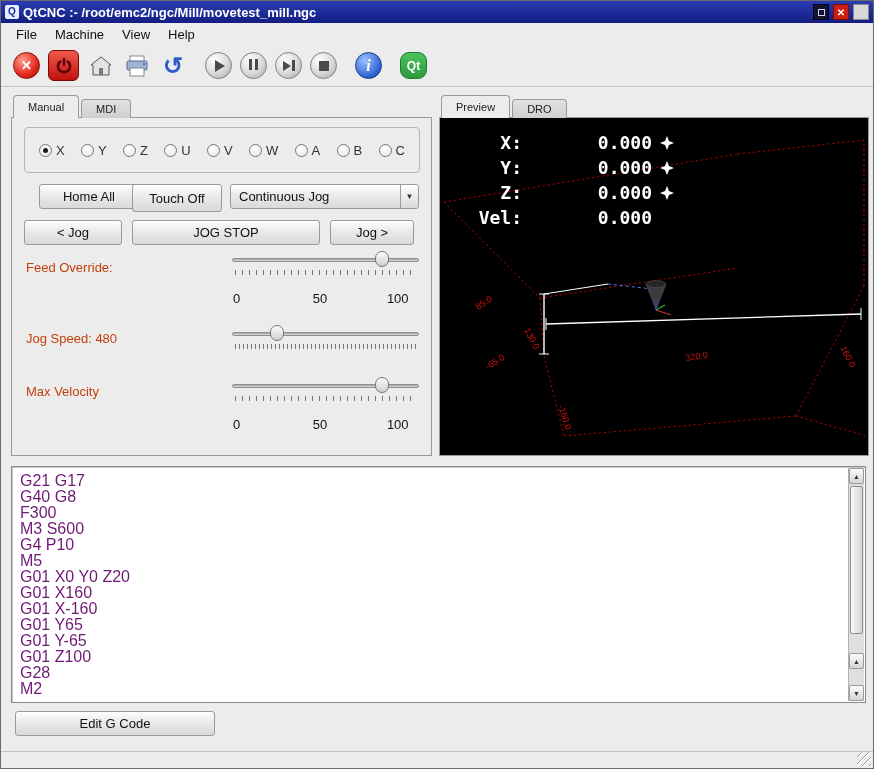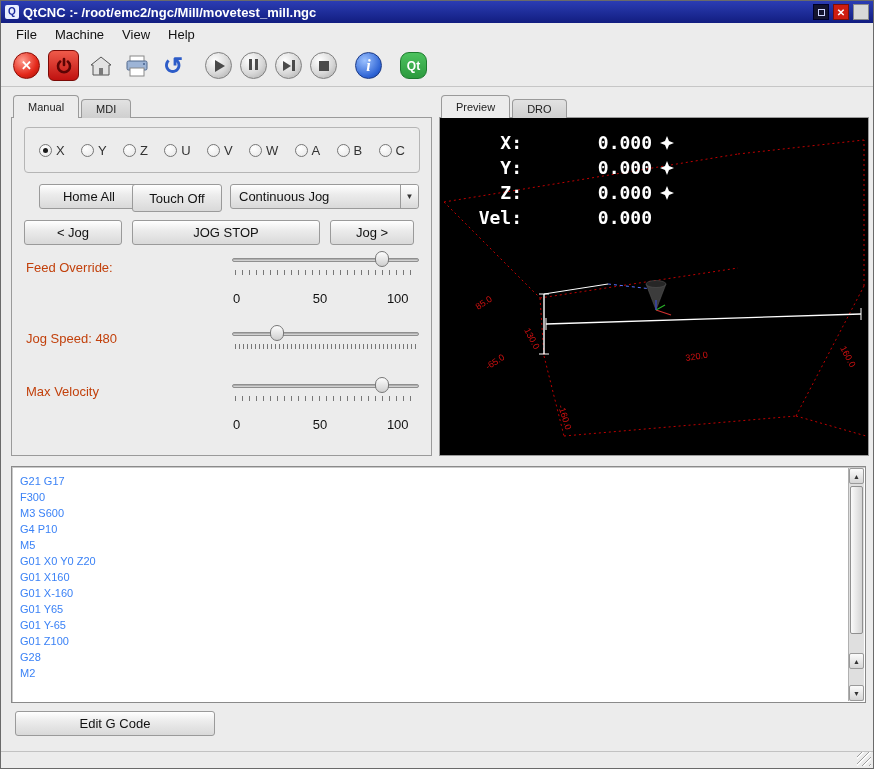--- a/index.html
+++ b/index.html
@@ -92,21 +92,21 @@
   
   .dro-row{position:absolute;left:0;display:flex;align-items:center;height:25px;z-index:2;
     font-family:"DejaVu Sans Mono",monospace;font-weight:bold;font-size:18px;color:#fff;}
   .dro-label{display:inline-block;width:82px;text-align:right;}
   .dro-value{display:inline-block;width:130px;text-align:right;}
   .dro-icon{margin-left:8px;display:flex;align-items:center;}
   .preview-svg{position:absolute;left:0;top:0;width:428px;height:336px;}
   
   .gcode{position:absolute;left:10px;top:465px;width:855px;height:237px;background:#fff;
     border:1px solid #8a8a8a;box-shadow:inset 1px 1px 0 #c9c9c9;}
-  .gcode-lines{position:absolute;left:8px;top:6px;right:22px;font-size:11px;line-height:16px;color:#3b82f6;}
+  .gcode-lines{position:absolute;left:8px;top:6px;right:22px;font-size:16px;line-height:16px;color:#701a75;}
   .sbar{position:absolute;top:1px;right:1px;bottom:1px;width:16px;background:#dfdfdf;border-left:1px solid #b0b0b0;}
   .sb-btn{position:absolute;left:0;width:15px;height:16px;display:flex;align-items:center;justify-content:center;
     font-size:7px;color:#333;background:linear-gradient(180deg,#fbfbfb,#d6d6d6);border:1px solid #9a9a9a;border-radius:2px;}
   .sb-up{top:0;} .sb-up2{bottom:32px;} .sb-down{bottom:0;}
   .sb-thumb{position:absolute;left:1px;right:1px;top:18px;height:148px;border:1px solid #909090;border-radius:2px;
     background:linear-gradient(90deg,#fafafa,#d4d4d4);}
   
   .edit-btn{left:14px;top:710px;width:200px;height:25px;}
   .statusbar{position:absolute;left:0;right:0;bottom:0;height:17px;border-top:1px solid #c2c2c2;background:#ececec;}
   .grip{position:absolute;right:2px;bottom:2px;width:14px;height:14px;
@@ -357,20 +357,21 @@
         <span class="dro-label">Vel:</span>
         <span class="dro-value">0.000</span>
       </div>
 
     </div>
   </div>
 
   <div class="gcode">
     <div class="gcode-lines">
       <div>G21 G17</div>
+      <div>G40 G8</div>
       <div>F300</div>
       <div>M3 S600</div>
       <div>G4 P10</div>
       <div>M5</div>
       <div>G01 X0 Y0 Z20</div>
       <div>G01 X160</div>
       <div>G01 X-160</div>
       <div>G01 Y65</div>
       <div>G01 Y-65</div>
       <div>G01 Z100</div>

